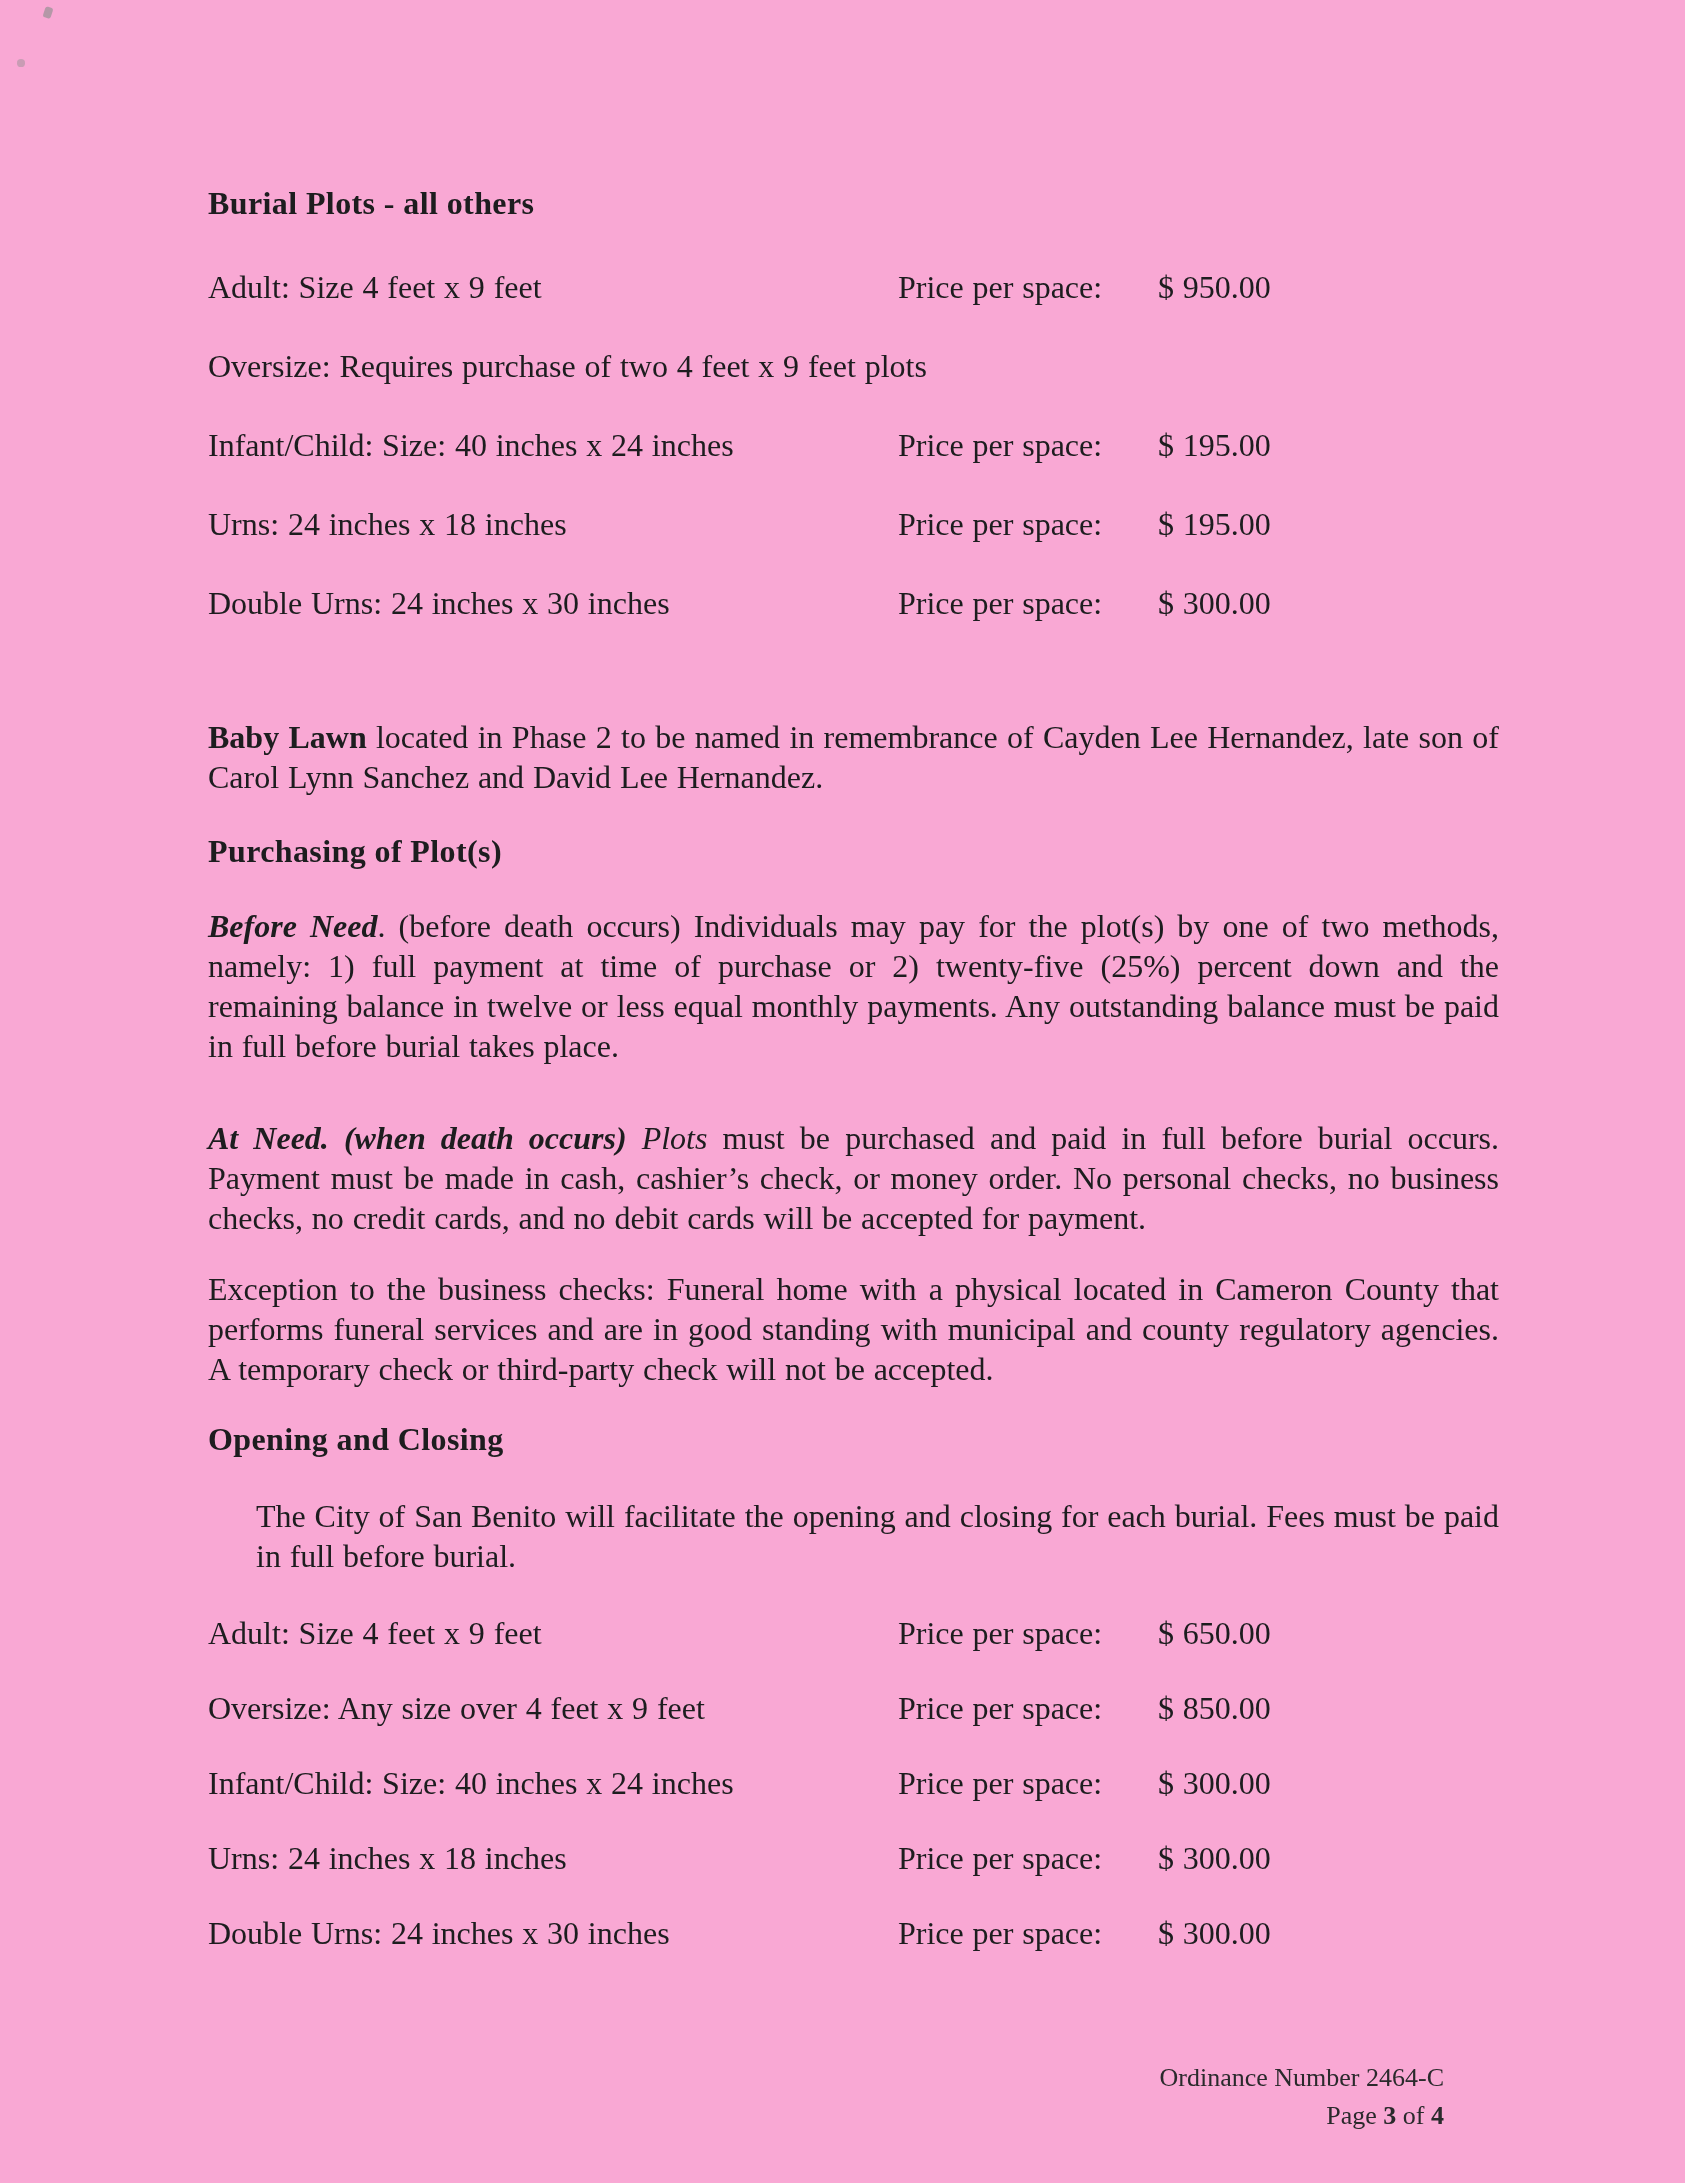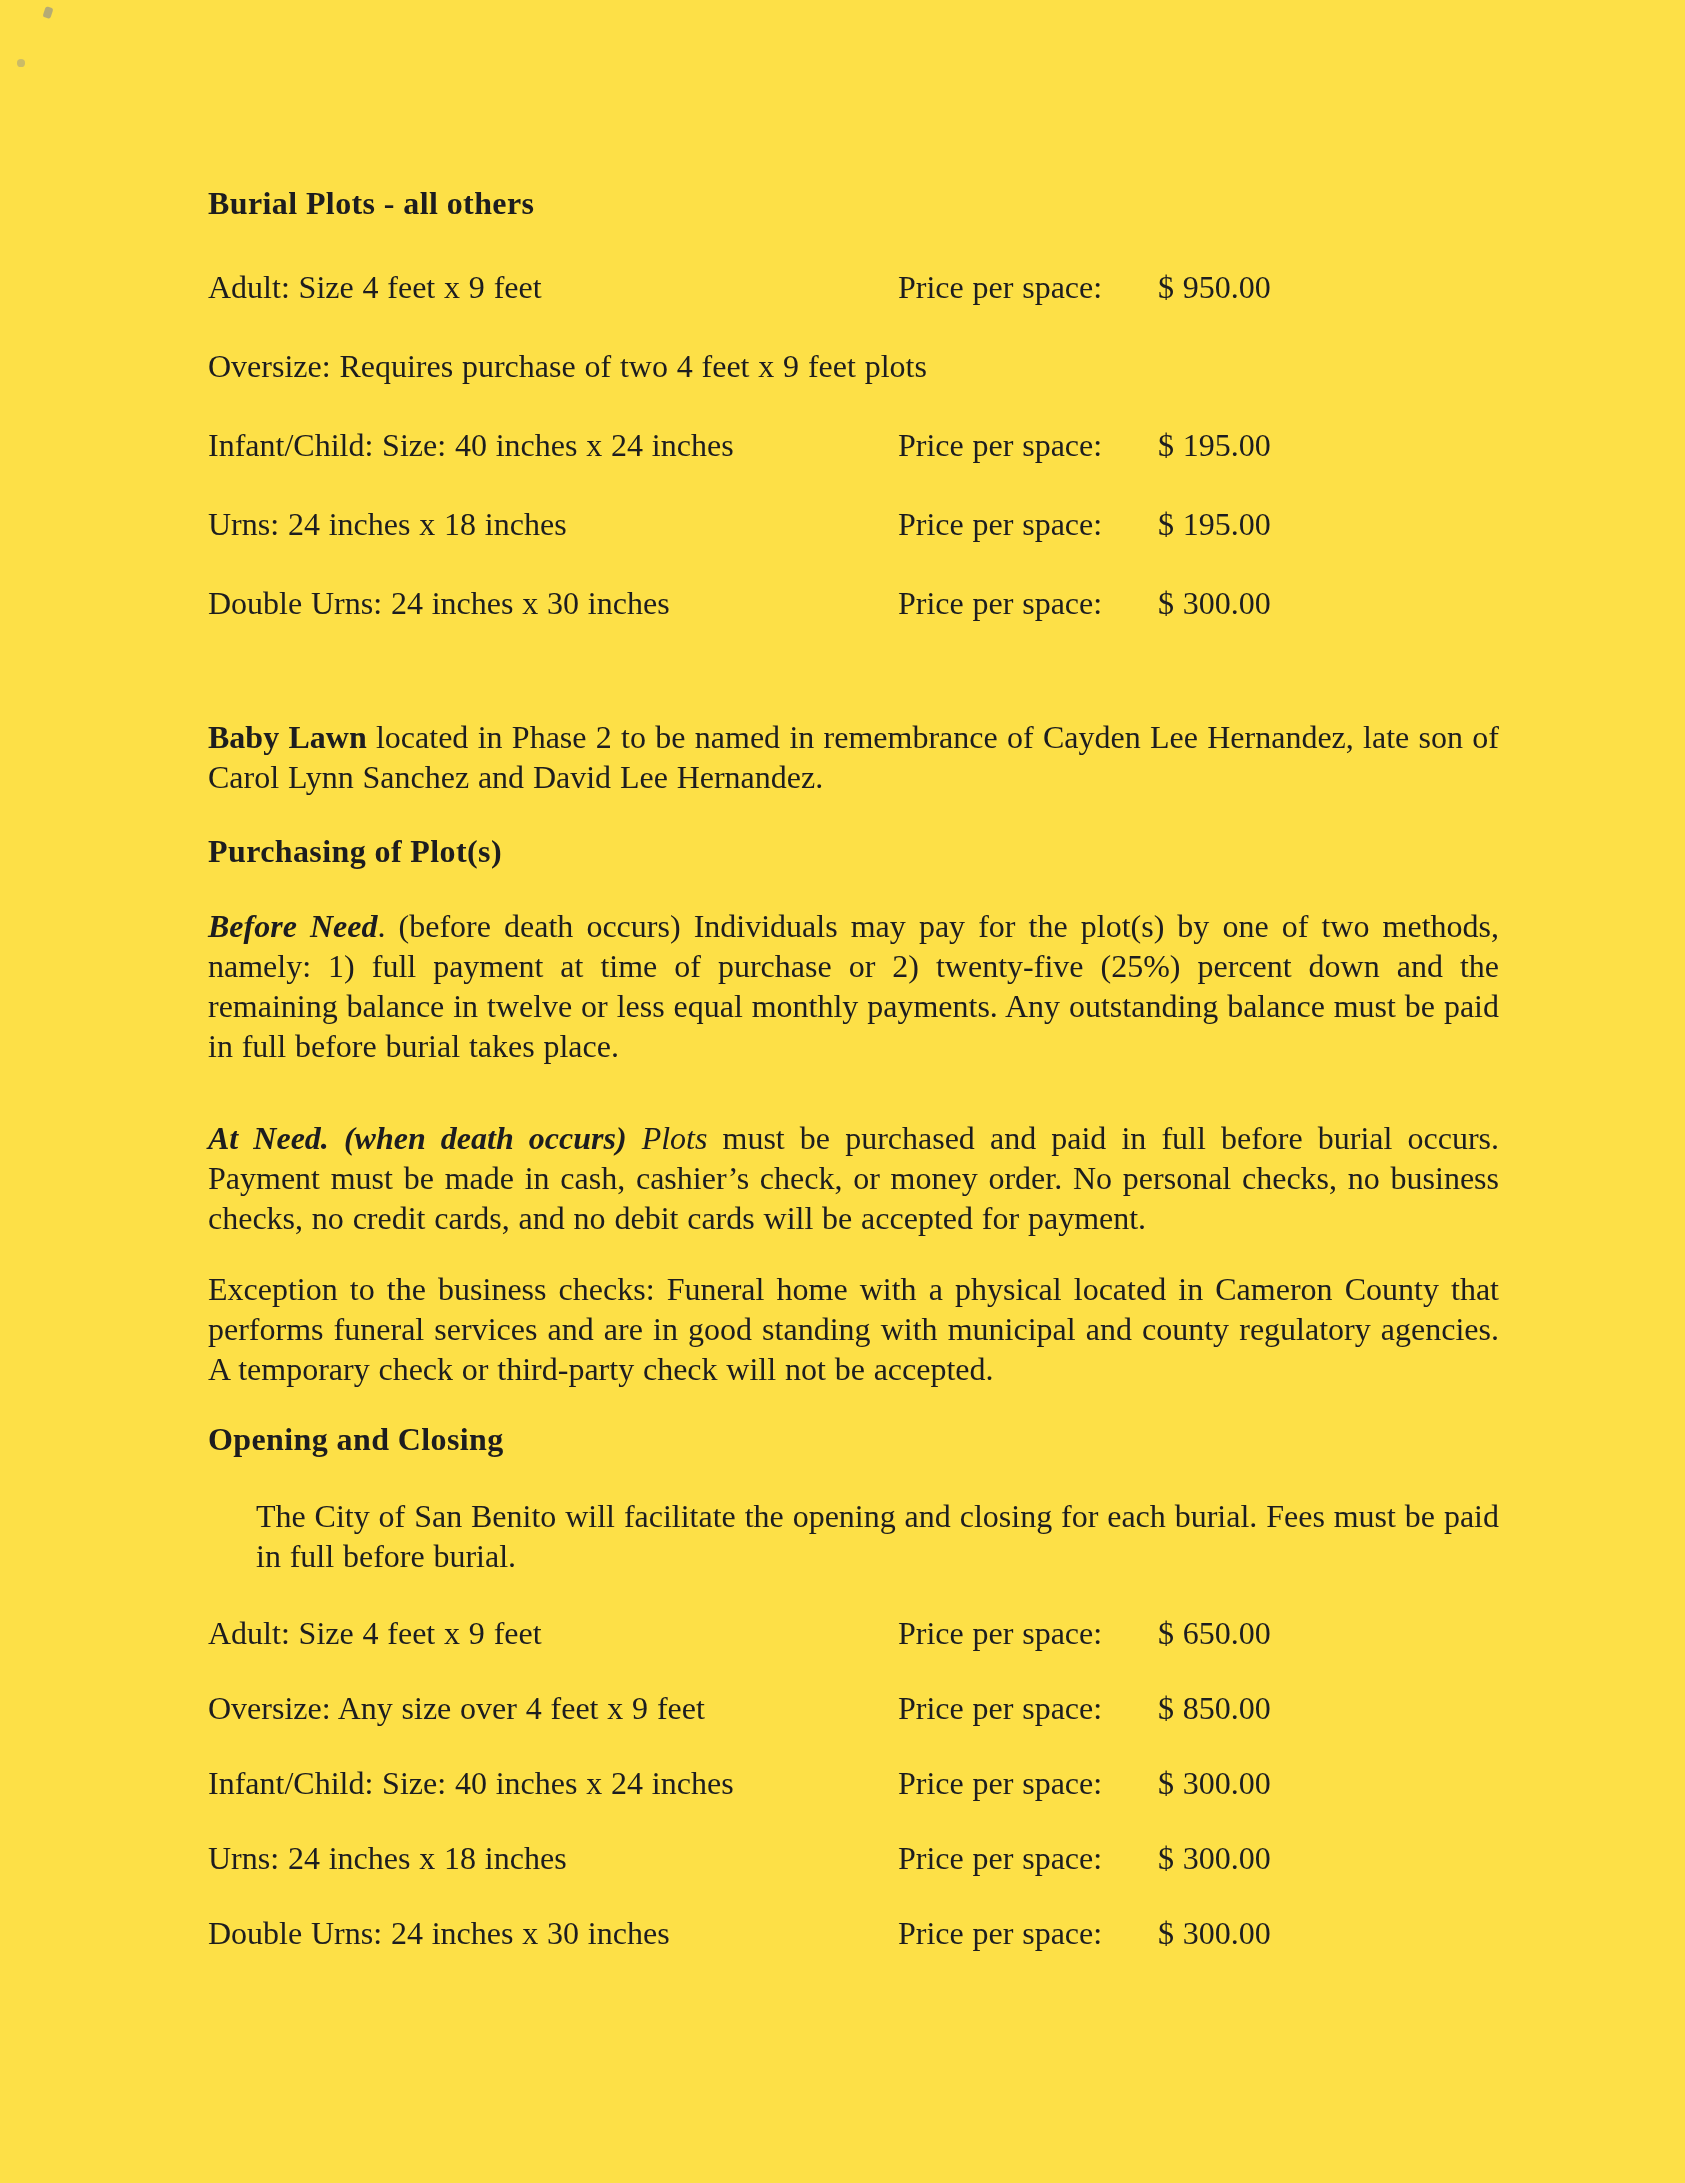--- a/index.html
+++ b/index.html
@@ -1,20 +1,20 @@
 <!DOCTYPE html>
 <html style="font-size:13.4px"><head>
 <meta charset="utf-8">
 <style>
   html, body { margin: 0; padding: 0; background: #d9d9d9; }
   .page {
     position: relative;
     width: 1685px;
     height: 2183px;
-    background: #fde047;
+    background: #f9a8d4;
     font-family: "Liberation Serif", "DejaVu Serif", serif;
     color: #1d1d1f;
     overflow: hidden;
   }
   .content {
     position: absolute;
     left: 208px;
     right: 186px;
     top: 0;
   }
@@ -146,15 +146,19 @@
       <span class="price">$ 300.00</span>
     </div>
     <div class="row r2-next">
       <span class="item">Double Urns: 24 inches x 30 inches</span>
       <span class="plabel">Price per space:</span>
       <span class="price">$ 300.00</span>
     </div>
 
   </div>
 
+  <div class="footer">
+    <div>Ordinance Number 2464-C</div>
+    <div><span>Page </span><span class="b">3</span><span> of </span><span class="b">4</span></div>
+  </div>
 
 </div>
 
 
 </body></html>

